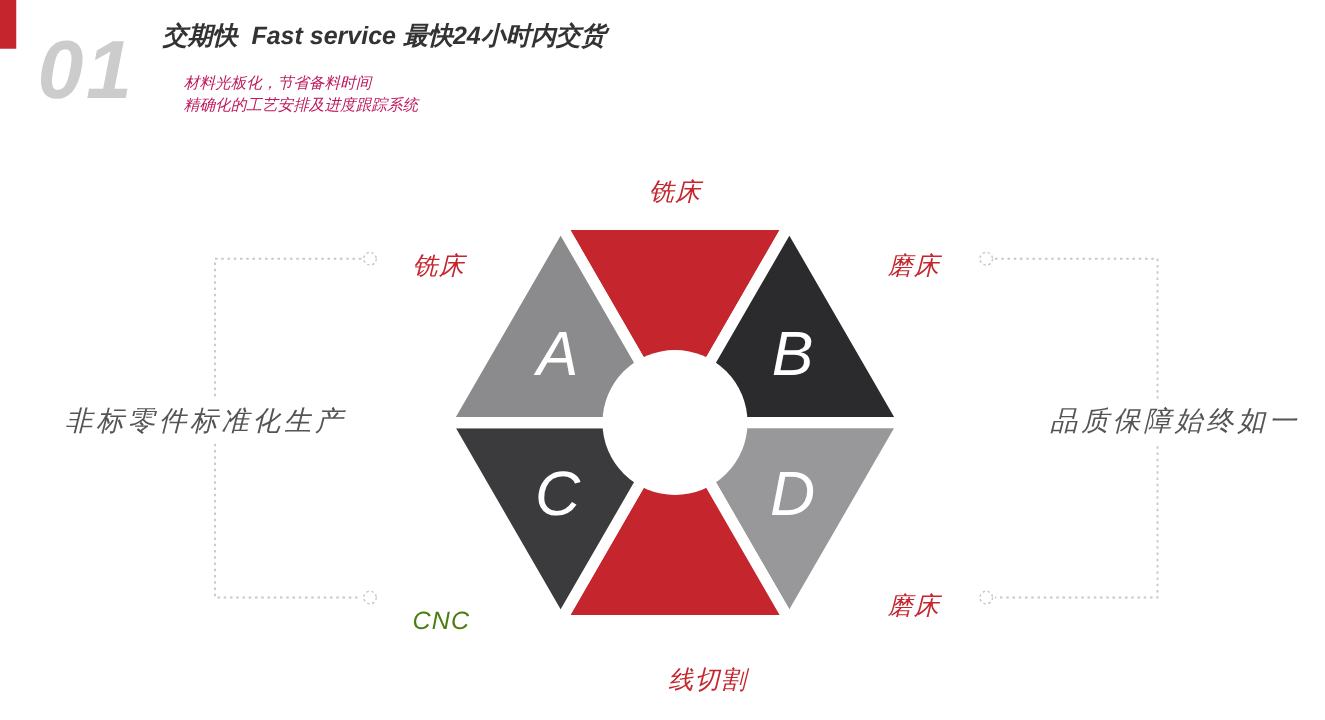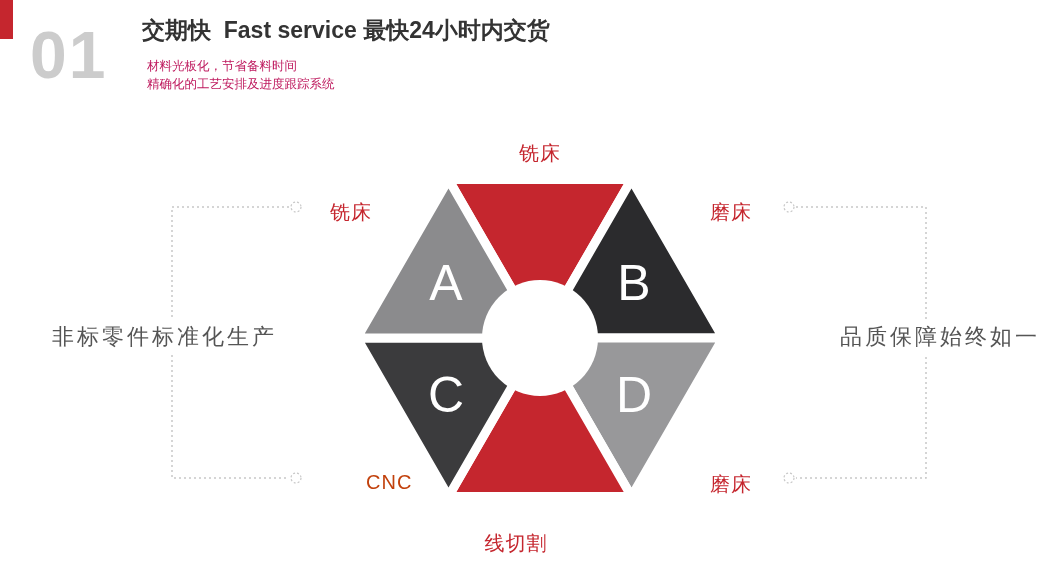--- a/index.html
+++ b/index.html
@@ -2,33 +2,34 @@
 <html><head>
 <meta charset="utf-8">
 <style>
   html,body { margin:0; padding:0; background:#ffffff; }
   .page {
     position:relative;
     width:1060px; height:576px;
     background:#ffffff;
     overflow:hidden;
     font-family:"Liberation Sans","DejaVu Sans",sans-serif;
+    font-style:italic;
   }
   .accent-bar {
     position:absolute; left:0; top:0;
     width:13px; height:39px;
   }
   .big-index {
     position:absolute; left:30px; top:22px;
     font-size:66px; font-weight:700; line-height:1;
     letter-spacing:2px;
   }
   .title {
-    position:absolute; left:142px; top:15px;
-    font-size:23px; font-weight:700; color:#333333;
+    position:absolute; left:130px; top:15px;
+    font-size:20px; font-weight:700; color:#333333;
     white-space:pre;
   }
   .bullets {
     position:absolute; left:147px; top:58px;
     font-size:12.5px; color:#be185d; line-height:17.5px;
   }
   .diagram-svg { position:absolute; left:0; top:0; }
   .hex-letter {
     font-family:"Liberation Sans","DejaVu Sans",sans-serif;
     font-size:50px; fill:#ffffff; text-anchor:middle;
@@ -78,20 +79,20 @@
 
     <text class="hex-letter" x="446" y="300">A</text>
     <text class="hex-letter" x="634" y="300">B</text>
     <text class="hex-letter" x="446" y="412">C</text>
     <text class="hex-letter" x="634" y="412">D</text>
   </svg>
 
   <div class="label center" style="left: 486px; top: 140px; color: rgb(197, 38, 46);">铣床</div>
   <div class="label" style="left: 330px; top: 199px; color: rgb(197, 38, 46);">铣床</div>
   <div class="label" style="left: 710px; top: 199px; color: rgb(197, 38, 46);">磨床</div>
-  <div class="label" style="left: 330px; top: 471px; color: #c2410c; margin-left: 36px;">CNC</div>
+  <div class="label" style="left: 330px; top: 486px; color: #4d7c0f;">CNC</div>
   <div class="label" style="left: 710px; top: 471px; color: rgb(197, 38, 46);">磨床</div>
-  <div class="label center" style="left: 462px; top: 530px; color: rgb(197, 38, 46);">线切割</div>
+  <div class="label center" style="left: 512px; top: 530px; color: rgb(197, 38, 46);">线切割</div>
 
   <div class="side-note" style="left: 836px; top: 319px; color: rgb(85, 85, 85);">品质保障始终如一</div>
   <div class="side-note" style="left: 48px; top: 319px; color: rgb(85, 85, 85);">非标零件标准化生产</div>
 
 </div>
 
 </body></html>

